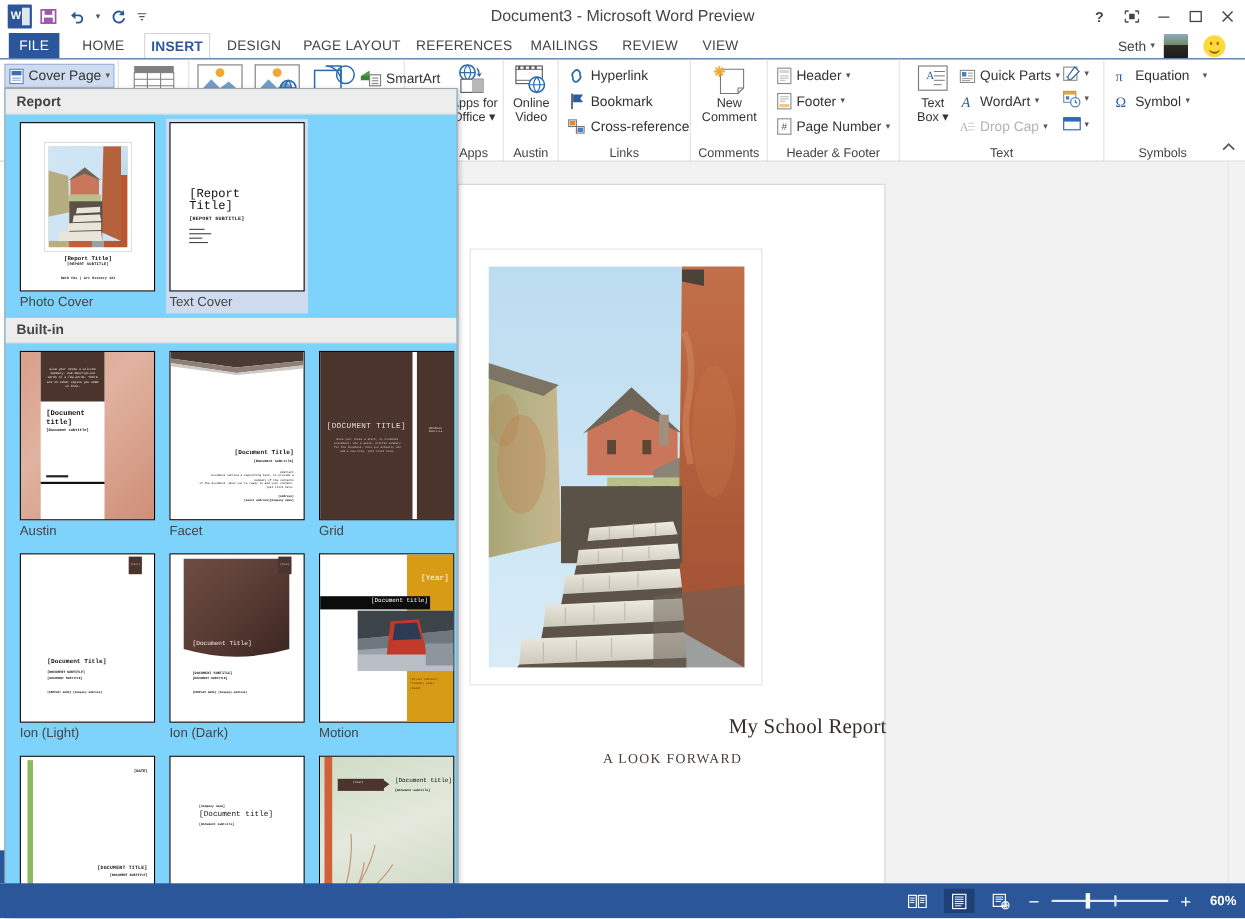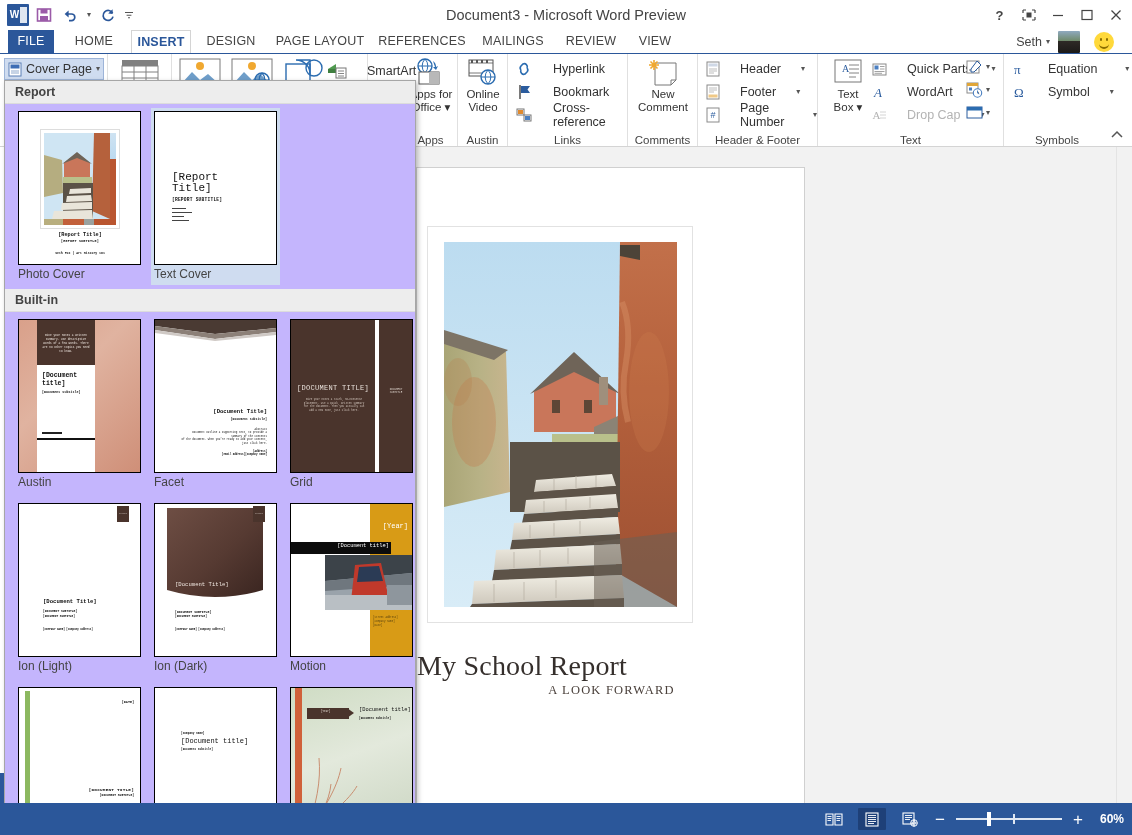--- a/index.html
+++ b/index.html
@@ -89,39 +89,39 @@
   }
   .rgroup-label {
     position: absolute; bottom: 2px; width: 100%; text-align: center;
     font-size: 11.5px; color: #444;
   }
   .bigbtn {
     position: absolute; display: flex; flex-direction: column; align-items: center;
     cursor: pointer; font-size: 11.5px; color: #333; line-height: 13px; text-align: center;
   }
   .smallrow {
-    display: flex; align-items: center; gap: 20px; cursor: pointer;
+    display: flex; align-items: center; gap: 4px; cursor: pointer;
     font-size: 12.5px; color: #333; height: 22px;
   }
   .smallrow.disabled { color: #b3b3b3; }
   .caret { font-size: 8px; color: #555; line-height: 1; }
   .ico { display: inline-flex; align-items: center; justify-content: center; }
 
   
   .coverpage-btn {
     position: absolute; left: 4px; top: 4px; width: 100px; height: 22px;
     background: #cfdcf0; border: 1px solid #9db4d8; box-sizing: border-box;
     display: flex; align-items: center; gap: 4px; padding-left: 3px;
     font-size: 12.5px; color: #333; cursor: pointer;
   }
 
   
   .gallery {
     position: absolute; left: 4px; top: 80px; width: 412px; height: 755px;
-    background: #c4b5fd;
+    background: #7dd3fc;
     border: 1px solid #a6a6a6;
     box-shadow: 2px 2px 5px rgba(0,0,0,.25);
     box-sizing: border-box;
     overflow: hidden;
   }
   .gal-header {
     height: 22px; line-height: 22px; padding-left: 10px;
     background: #ededed; color: #444; font-size: 12.5px; font-weight: bold;
     border-bottom: 1px solid #dcdcdc;
   }
@@ -162,22 +162,22 @@
   }
   .page-photo-frame {
     position: absolute; left: 11px; top: 59px; width: 264px; height: 395px;
     background: #ffffff; box-shadow: 0 0 0 1px #e2e2e2;
   }
   .page-photo {
     position: absolute; left: 16px; top: 15px; width: 233px; height: 365px;
     overflow: hidden;
   }
   .doc-title {
-    position: absolute; left: 0; top: 482px; width: 389px; text-align: left;
-    font-family: "Liberation Serif", serif; font-size: 28px; color: #352f2c;
+    position: absolute; left: 0; top: 482px; width: 389px; text-align: right;
+    font-family: "Liberation Serif", serif; font-size: 19px; color: #352f2c;
     letter-spacing: .2px;
   }
   .doc-subtitle {
     position: absolute; left: 0; top: 515px; width: 389px; text-align: center;
     font-family: "Liberation Serif", serif; font-size: 12.5px; color: #4a403b;
     letter-spacing: 1.2px;
   }
   .doc-byline {
     position: absolute; left: 0; top: 575px; width: 389px; text-align: center;
     font-family: "Liberation Serif", serif; font-size: 9.5px; color: #3c332f;

